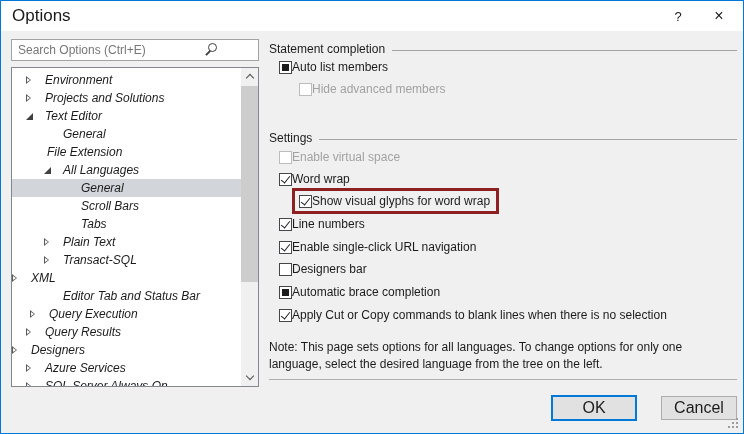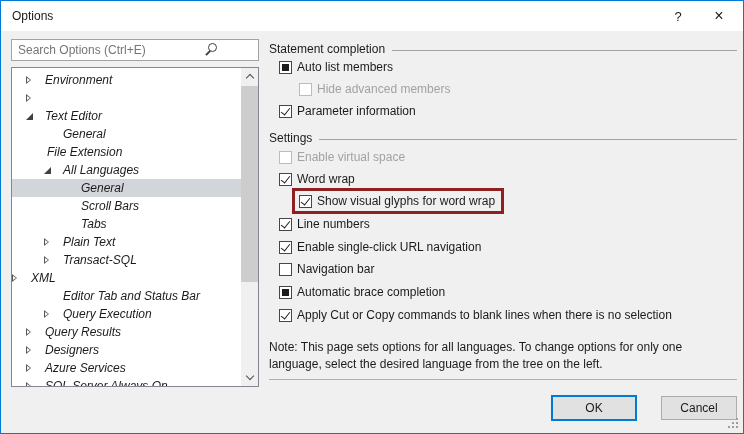--- a/index.html
+++ b/index.html
@@ -1,21 +1,21 @@
 <!DOCTYPE html>
 <html><head>
 <meta charset="utf-8">
 <style>
   html,body{margin:0;padding:0;background:#e8e8e8;}
   .stage{width:744px;height:434px;box-sizing:border-box;position:relative;background:#f0f0f0;
     border:1px solid #0079d7;overflow:hidden;
     font-family:"Liberation Sans","DejaVu Sans",sans-serif;font-size:12px;color:#1b1b1b;}
   
   .titlebar{position:absolute;left:0;top:0;right:0;height:30px;background:#ffffff;}
-  .title{position:absolute;left:11px;top:0;line-height:30px;font-size:12px;color:#1a1a1a;}
+  .title{position:absolute;left:11px;top:0;line-height:30px;font-size:17px;color:#1a1a1a;}
   .tb-btn{position:absolute;top:0;height:30px;width:34px;display:flex;align-items:center;justify-content:center;cursor:default;}
   .tb-btn.help{right:48px;font-size:13px;}
   .tb-btn.close{right:7px;font-size:16px;}
   
   .searchwrap{position:absolute;left:10px;top:38px;width:216px;height:22px;}
   .search{position:absolute;inset:0;box-sizing:border-box;width:248px;height:22px;border:1px solid #a3a3a3;
     background:#fff;padding:0 26px 0 6px;font-family:inherit;font-size:12px;color:#1b1b1b;outline:none;}
   .search::placeholder{color:#767676;opacity:1;}
   .mag{position:absolute;right:10px;top:4px;width:9px;height:9px;border:1.6px solid #3f3f3f;border-radius:50%;box-sizing:border-box;}
   .mag::after{content:"";position:absolute;left:-4px;top:8px;width:6px;height:1.8px;background:#3f3f3f;transform:rotate(-45deg);}
@@ -36,32 +36,32 @@
   .sb-btn.up{top:0;} .sb-btn.down{bottom:0;}
   .sb-thumb{position:absolute;left:0;top:18px;width:17px;height:196px;background:#cdcdcd;}
   .chev{width:6px;height:6px;box-sizing:border-box;}
   .chev.up{border-top:1.6px solid #4f4f4f;border-left:1.6px solid #4f4f4f;transform:rotate(45deg);margin-top:3px;}
   .chev.down{border-bottom:1.6px solid #4f4f4f;border-right:1.6px solid #4f4f4f;transform:rotate(45deg);margin-bottom:3px;}
   
   .panel{position:absolute;left:268px;top:0;width:468px;height:434px;}
   .group-header{position:absolute;left:0;right:0;display:flex;align-items:center;gap:7px;height:14px;}
   .g-title{white-space:nowrap;color:#1b1b1b;}
   .g-line{flex:1;border-top:1px solid #a3a3a3;position:relative;top:1px;}
-  .opt-row{display:flex;align-items:center;gap:5px;height:14px;white-space:nowrap;}
+  .opt-row{display:flex;align-items:center;height:14px;white-space:nowrap;}
   .cb{box-sizing:border-box;flex:0 0 13px;width:13px;height:13px;border:1px solid #464646;background:#fff;position:relative;}
   .cb.checked::after{content:"";position:absolute;left:3px;top:0;width:4px;height:8px;
     border-right:1.6px solid #161c24;border-bottom:1.6px solid #161c24;transform:rotate(38deg);}
   .cb.mixed::after{content:"";position:absolute;left:2px;top:2px;width:7px;height:7px;background:#1c1c1c;}
   .cb.disabled{border-color:#bcbcbc;}
   .opt-label{color:#1b1b1b;}
   .opt-label.dis{color:#a2a2a2;}
   .hl{position:absolute;border:3px solid #8f2022;padding:3px 6px 3px 4px;background:transparent;}
   .note{position:absolute;left:0;top:338px;line-height:17px;color:#1b1b1b;}
   .separator{position:absolute;left:0;right:0;top:378px;border-top:1px solid #b0b0b0;}
-  .btn{position:absolute;box-sizing:border-box;background:#e1e1e1;font-family:inherit;font-size:12px;color:#1b1b1b;padding:0;cursor:default;}
+  .btn{position:absolute;box-sizing:border-box;background:#e1e1e1;font-family:inherit;font-size:16px;color:#1b1b1b;padding:0;cursor:default;}
   .btn.ok{left:282px;top:394px;width:86px;height:26px;border:2px solid #0079d7;}
   .btn.cancel{left:392px;top:395px;width:76px;height:24px;border:1px solid #acacac;}
   
   .grip{position:absolute;right:5px;bottom:5px;width:2px;height:2px;background:#9d9d9d;
     box-shadow:-4px 0 0 #9d9d9d,-8px 0 0 #9d9d9d,0 -4px 0 #9d9d9d,-4px -4px 0 #9d9d9d,0 -8px 0 #9d9d9d;}
 </style>
 </head>
 <body>
 
 <div class="stage">
@@ -86,20 +86,21 @@
         <div class="tree-row" style="top: 3px; padding-left: 14px;">
           <span class="arrow-box">
             <span class="tri-c"></span>
           </span>
           <span class="tree-label">Environment</span>
         </div>
         <div class="tree-row" style="top: 21px; padding-left: 14px;">
           <span class="arrow-box">
             <span class="tri-c"></span>
           </span>
+          <span class="tree-label">Projects and Solutions</span>
         </div>
         <div class="tree-row" style="top: 39px; padding-left: 14px;">
           <span class="arrow-box">
             <span class="tri-e"></span>
           </span>
           <span class="tree-label">Text Editor</span>
         </div>
         <div class="tree-row" style="top: 57px; padding-left: 32px;">
           <span class="arrow-box"></span>
           <span class="tree-label">General</span>
@@ -141,33 +142,33 @@
         <div class="tree-row" style="top: 201px; ">
           <span class="arrow-box">
             <span class="tri-c"></span>
           </span>
           <span class="tree-label">XML</span>
         </div>
         <div class="tree-row" style="top: 219px; padding-left: 32px;">
           <span class="arrow-box"></span>
           <span class="tree-label">Editor Tab and Status Bar</span>
         </div>
-        <div class="tree-row" style="top: 237px; padding-left: 32px;">
+        <div class="tree-row" style="top: 237px; padding-left: 18px;">
           <span class="arrow-box">
             <span class="tri-c"></span>
           </span>
           <span class="tree-label">Query Execution</span>
         </div>
         <div class="tree-row" style="top: 255px; padding-left: 14px;">
           <span class="arrow-box">
             <span class="tri-c"></span>
           </span>
           <span class="tree-label">Query Results</span>
         </div>
-        <div class="tree-row" style="top: 273px; padding-left: 14px;">
+        <div class="tree-row" style="top: 273px; ">
           <span class="arrow-box">
             <span class="tri-c"></span>
           </span>
           <span class="tree-label">Designers</span>
         </div>
         <div class="tree-row" style="top: 291px; padding-left: 14px;">
           <span class="arrow-box">
             <span class="tri-c"></span>
           </span>
           <span class="tree-label">Azure Services</span>
@@ -203,24 +204,20 @@
         <span class="g-line"></span>
       </div>
       <div class="opt-row" style="position: absolute; top: 59px; left: 10px;">
         <span class="cb mixed"></span>
         <span class="opt-label">Auto list members</span>
       </div>
       <div class="opt-row" style="position: absolute; top: 81px; left: 30px;">
         <span class="cb unchecked disabled"></span>
         <span class="opt-label dis">Hide advanced members</span>
       </div>
-      <div class="opt-row" style="position: absolute; top: 103px; left: 10px;">
-        <span class="cb checked"></span>
-        <span class="opt-label">Parameter information</span>
-      </div>
       <div class="group-header" style="top: 130px;">
         <span class="g-title">Settings</span>
         <span class="g-line"></span>
       </div>
       <div class="opt-row" style="position: absolute; top: 149px; left: 10px;">
         <span class="cb unchecked disabled"></span>
         <span class="opt-label dis">Enable virtual space</span>
       </div>
       <div class="opt-row" style="position: absolute; top: 171px; left: 10px;">
         <span class="cb checked"></span>
@@ -235,21 +232,21 @@
       <div class="opt-row" style="position: absolute; top: 216px; left: 10px;">
         <span class="cb checked"></span>
         <span class="opt-label">Line numbers</span>
       </div>
       <div class="opt-row" style="position: absolute; top: 239px; left: 10px;">
         <span class="cb checked"></span>
         <span class="opt-label">Enable single-click URL navigation</span>
       </div>
       <div class="opt-row" style="position: absolute; top: 261px; left: 10px;">
         <span class="cb unchecked"></span>
-        <span class="opt-label">Navigation bar</span>
+        <span class="opt-label">Designers bar</span>
       </div>
       <div class="opt-row" style="position: absolute; top: 284px; left: 10px;">
         <span class="cb mixed"></span>
         <span class="opt-label">Automatic brace completion</span>
       </div>
       <div class="opt-row" style="position: absolute; top: 307px; left: 10px;">
         <span class="cb checked"></span>
         <span class="opt-label">Apply Cut or Copy commands to blank lines when there is no selection</span>
       </div>
     </div>

